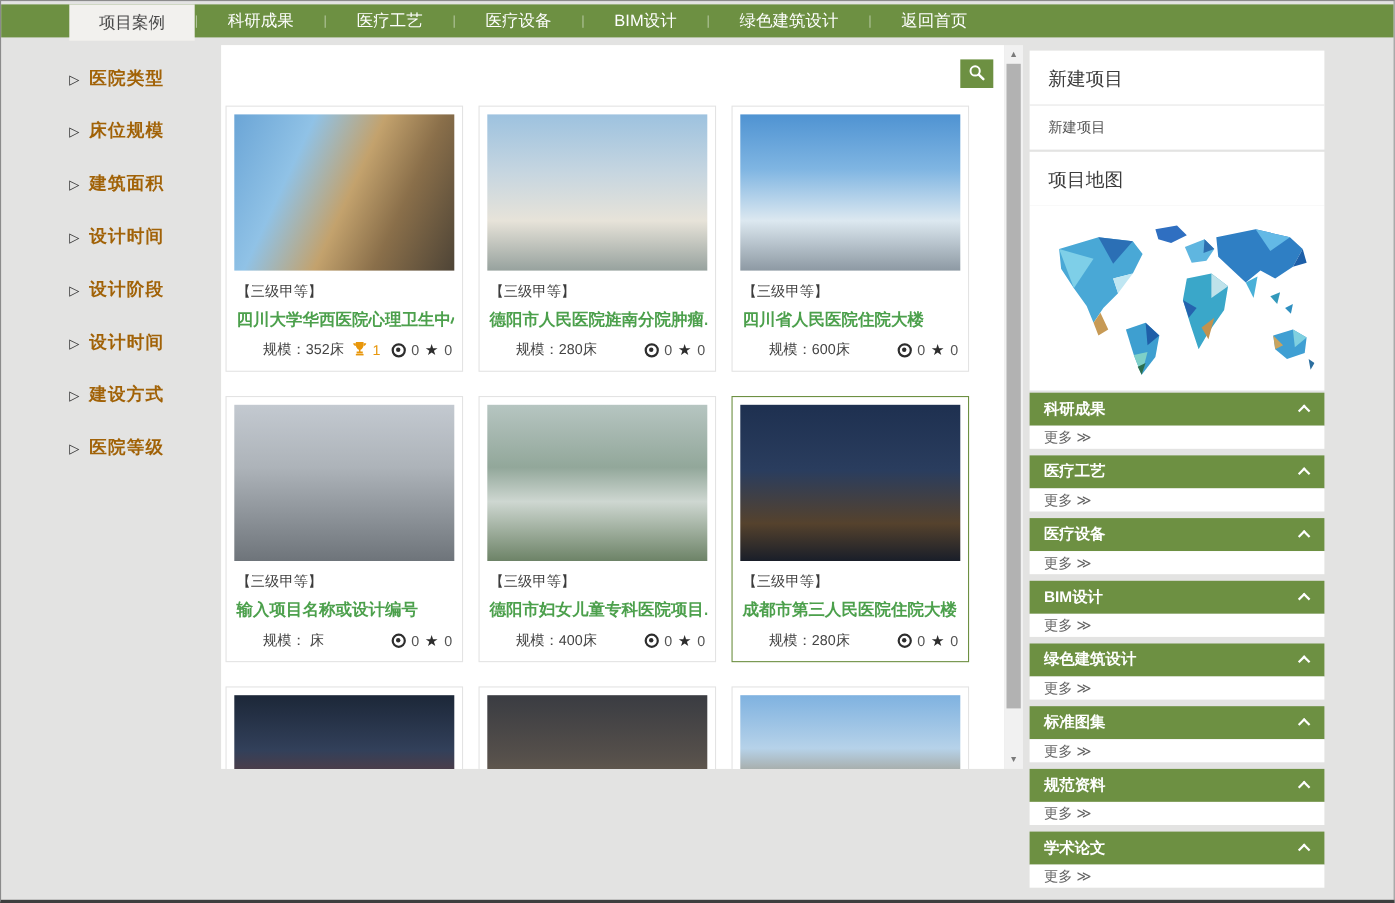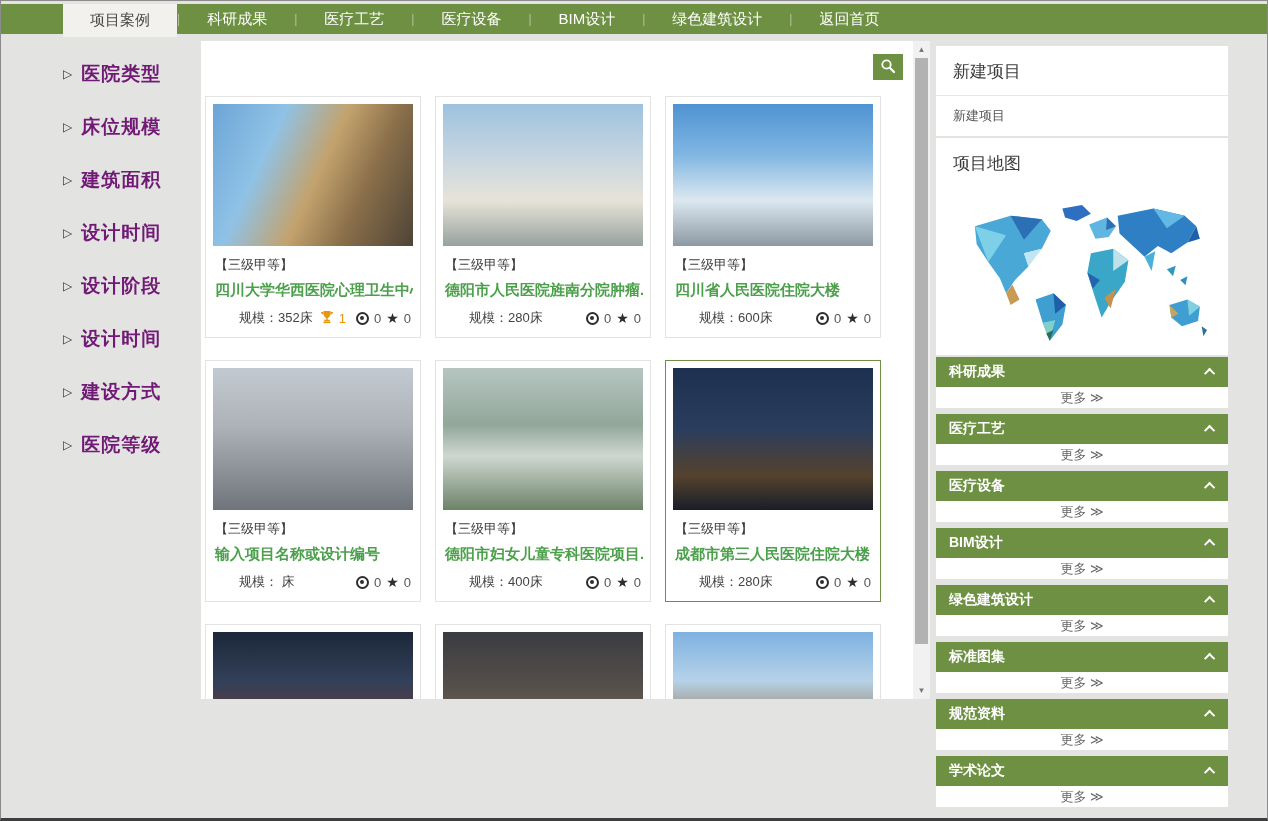--- a/index.html
+++ b/index.html
@@ -13,21 +13,21 @@
             display:flex; align-items:stretch; padding-left:62px; }
   .nav-item { color:#fff; font-size:15px; display:flex; align-items:center;
               padding:10px 27px; cursor:pointer; white-space:nowrap; }
   .nav-item.active { background:#f2f1ee; color:#4a4a4a; height:33px; }
   .nav-sep { color:rgba(255,255,255,.45); align-self:center; font-size:12px; }
 
   
   .filters { position:absolute; left:62px; top:60px; width:130px; }
   .filter-item { display:flex; align-items:center; margin-bottom:27px; cursor:pointer; }
   .filter-arrow { font-size:12px; color:#333; margin-right:9px; }
-  .filter-label { font-size:19px; font-weight:bold; color:#701a75; letter-spacing:1px; }
+  .filter-label { font-size:16px; font-weight:bold; color:#a16207; letter-spacing:1px; }
 
   
   .main-panel { position:absolute; left:200px; top:40px; width:712px; height:658px;
                 background:#fff; overflow:hidden; }
   .search-row { position:absolute; top:13px; right:10px; display:flex; }
   .search-input { width:240px; height:26px; border:1px solid #c0c0c0; padding:0 9px;
                   font-size:13px; color:#333; outline:none; }
   .search-input::placeholder { color:#aaa; }
   .search-btn { width:30px; height:26px; background:#6d9042; border:none; cursor:pointer;
                 display:flex; align-items:center; justify-content:center; margin-left:2px; }
@@ -64,36 +64,36 @@
 
   
   .scrollbar { position:absolute; left:912px; top:40px; width:17px; height:658px; background:#f1f1f1; }
   .sb-arrow { position:absolute; left:0; width:17px; height:15px; color:#7a7a7a; font-size:8px;
               display:flex; align-items:center; justify-content:center; cursor:pointer; }
   .sb-up { top:1px; } .sb-down { bottom:1px; }
   .sb-thumb { position:absolute; left:2px; top:17px; width:13px; height:586px;
               background:#b2b2b2; cursor:pointer; }
 
   
-  .rightbar { position:absolute; left:935px; top:45px; width:292px; }
+  .rightbar { position:absolute; left:935px; top:45px; width:268px; }
   .rb-box { background:#fff; }
   .rb-header { padding:14px 17px 12px; font-size:17px; color:#3c3c3c; }
   .rb-divider { height:1px; background:#e6e6e6; }
   .rb-link { padding:11px 17px; font-size:13px; color:#555; cursor:pointer; }
   .rb-gap { height:2px; }
   .map-box { background:#fff; height:168px; display:flex; align-items:center; justify-content:center; }
   .map-box svg { width:250px; height:150px; }
   .rb-sections { margin-top:2px; }
   .rb-section { margin-bottom:6px; }
   .acc-header { background:#6d9042; color:#fff; height:30px; display:flex; align-items:center;
                 justify-content:space-between; padding:0 13px; font-size:14px; font-weight:bold;
                 cursor:pointer; }
   .chevron-up { width:8px; height:8px; border-top:2px solid #fff; border-left:2px solid #fff;
                 transform:rotate(45deg) translateY(2px); }
-  .acc-more-row { background:#fff; height:21px; display:flex; justify-content:center;
+  .acc-more-row { background:#fff; height:21px; display:flex; justify-content:flex-start;
                   align-items:center; padding:0 13px; }
   .more-link { font-size:13px; color:#666; cursor:pointer; }
 </style>
 </head>
 <body>
 
 <div class="page">
 
   <div class="topnav">
       <div class="nav-item active">项目案例</div>

